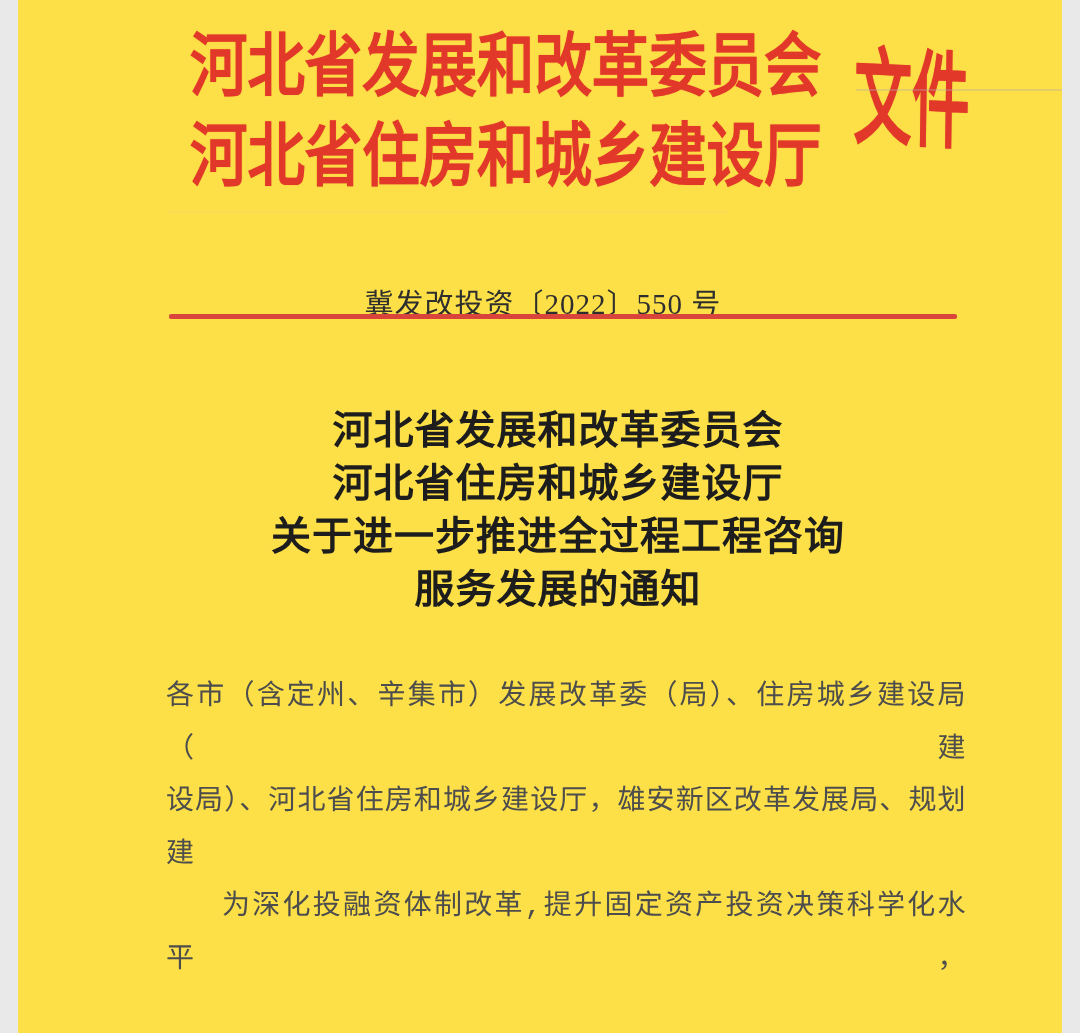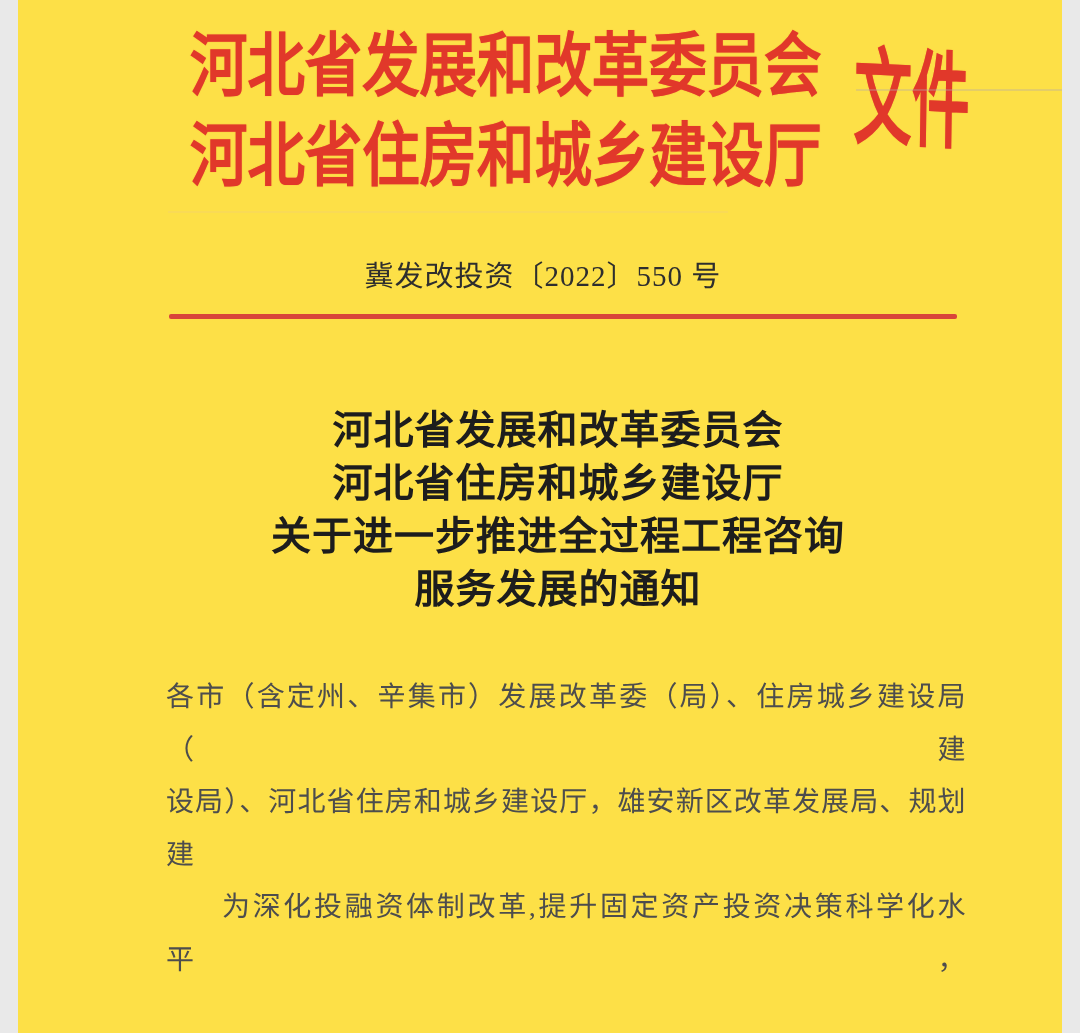--- a/index.html
+++ b/index.html
@@ -33,21 +33,21 @@
     font-weight:bold;
     font-size:105px;
     line-height:110px;
     white-space:nowrap;
     transform:scaleX(0.55) rotate(1.5deg);
     transform-origin:left center;
     text-shadow:0 0 1px rgba(225,56,42,.55);
   }
   
   .doc-number{
-    position:absolute;left:0;top:252px;width:1050px;
+    position:absolute;left:0;top:280px;width:1050px;
     text-align:center;
     font-size:29px;
     letter-spacing:1px;
     color:#2e2e2e;
   }
   .red-rule{
     position:absolute;left:151px;top:314px;
     width:788px;height:5px;
     background:#d9453a;
     border-radius:2px;
@@ -64,21 +64,21 @@
   }
   
   .body-block{
     position:absolute;left:148px;top:671px;
     width:800px;
     color:#4d4d4d;
     font-size:28px;
     line-height:52.5px;
     letter-spacing:0.5px;
   }
-  .body-line{white-space:nowrap;}
+  .body-line{white-space:nowrap;font-family:Liberation Mono, monospace;}
   .body-line.j{
     white-space:normal;
     text-align:justify;
     text-align-last:justify;
   }
   .body-line.indent{text-indent:2em;}
   
   .artifact{position:absolute;pointer-events:none;}
   .artifact.a1{left:838px;top:89px;width:242px;height:2px;background:rgba(180,170,165,.35);}
   .artifact.a2{left:150px;top:211px;width:560px;height:2px;background:rgba(230,185,175,.14);}

